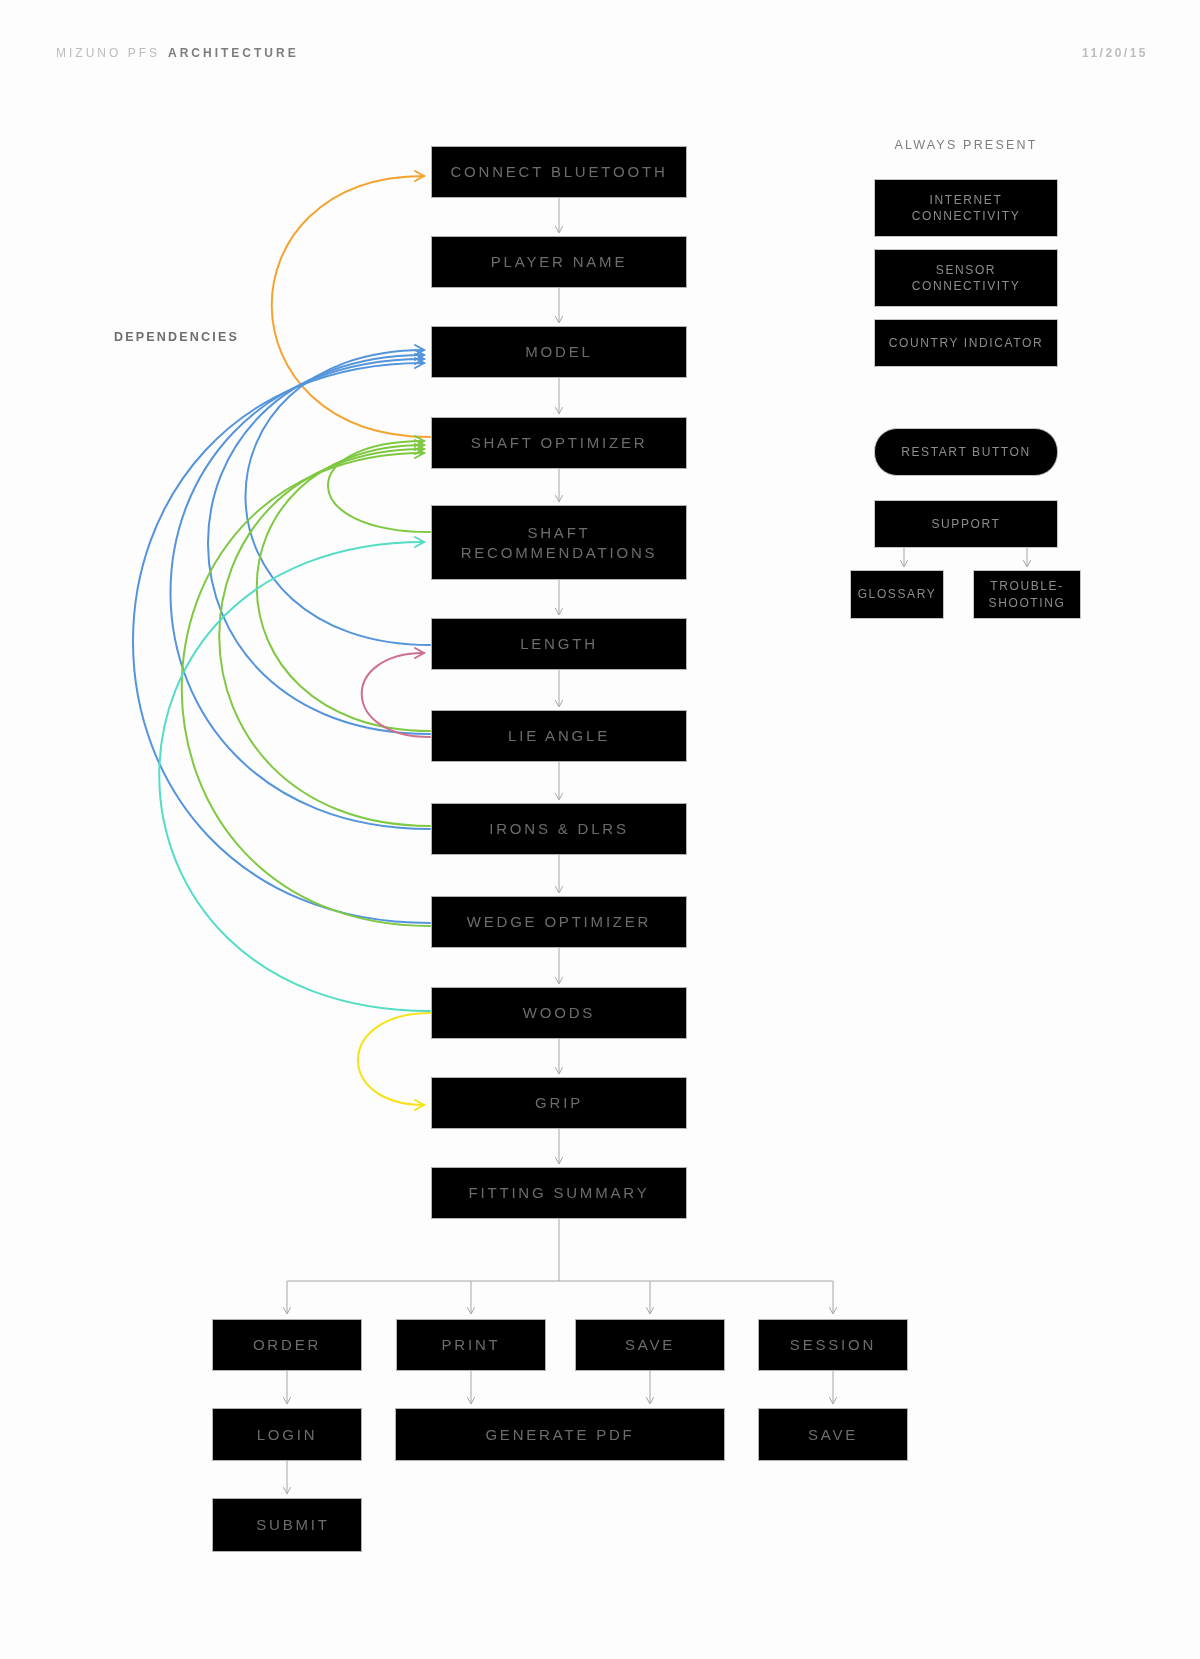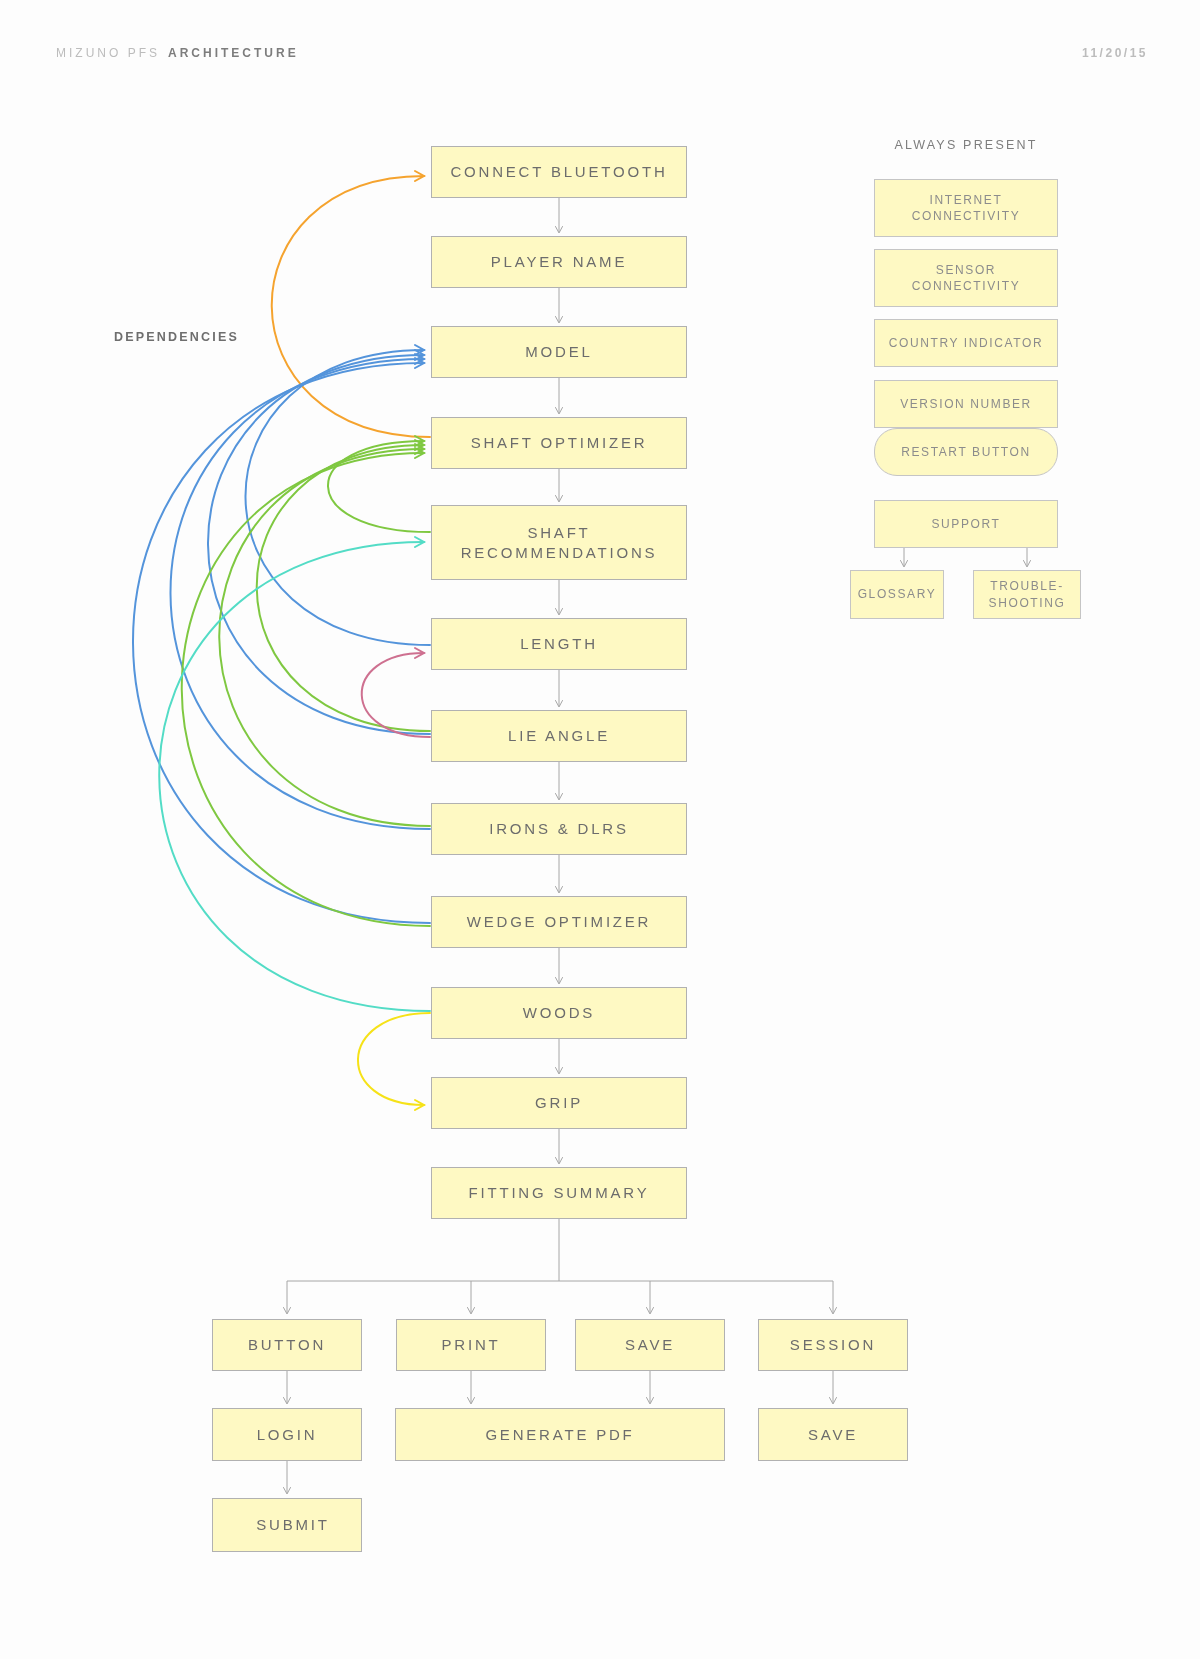--- a/index.html
+++ b/index.html
@@ -17,21 +17,21 @@
   .brand{position:absolute;left:56px;top:46px;font-size:12px;font-weight:normal;
          letter-spacing:3px;color:#bcbcbc;white-space:nowrap;}
   .doc-title{position:absolute;left:168px;top:46px;font-size:12px;font-weight:bold;
          letter-spacing:3px;color:#7d7d7d;white-space:nowrap;}
   .date{position:absolute;right:52px;top:46px;font-size:12px;font-weight:bold;
          letter-spacing:2.5px;color:#bcbcbc;white-space:nowrap;}
 
   .box{
     position:absolute;
     box-sizing:border-box;
-    background:#fef9c3;
+    background:#000000;
     display:flex;align-items:center;justify-content:center;
     text-align:center;
     white-space:pre-line;
   }
   .box.main{
     border:1px solid #b1b1b1;
     color:#6c6c6c;
     font-size:15px;letter-spacing:2.8px;line-height:1.3;
   }
   .box.side{
@@ -149,28 +149,27 @@
   <div class="box main" style="left: 431px; top: 896px; width: 256px; height: 52px;">WEDGE OPTIMIZER</div>
   <div class="box main" style="left: 431px; top: 987px; width: 256px; height: 52px;">WOODS</div>
   <div class="box main" style="left: 431px; top: 1077px; width: 256px; height: 52px;">GRIP</div>
   <div class="box main" style="left: 431px; top: 1167px; width: 256px; height: 52px;">FITTING SUMMARY</div>
 
   <div class="box side" style="left: 874px; top: 179px; width: 184px; height: 58px;">INTERNET
 CONNECTIVITY</div>
   <div class="box side" style="left: 874px; top: 249px; width: 184px; height: 58px;">SENSOR
 CONNECTIVITY</div>
   <div class="box side" style="left: 874px; top: 319px; width: 184px; height: 48px;">COUNTRY INDICATOR</div>
-  <div class="box side" style="left: 874px; top: 380px; width: 184px; height: 48px;">VERSION NUMBER</div>
   <div class="box side" style="left: 874px; top: 428px; width: 184px; height: 48px; border-radius: 23px;">RESTART BUTTON</div>
   <div class="box side" style="left: 874px; top: 500px; width: 184px; height: 48px;">SUPPORT</div>
   <div class="box side" style="left: 850px; top: 570px; width: 94px; height: 49px;">GLOSSARY</div>
   <div class="box side" style="left: 973px; top: 570px; width: 108px; height: 49px;">TROUBLE-
 SHOOTING</div>
 
-  <div class="box main" style="left: 212px; top: 1319px; width: 150px; height: 52px;">BUTTON</div>
+  <div class="box main" style="left: 212px; top: 1319px; width: 150px; height: 52px;">ORDER</div>
   <div class="box main" style="left: 396px; top: 1319px; width: 150px; height: 52px;">PRINT</div>
   <div class="box main" style="left: 575px; top: 1319px; width: 150px; height: 52px;">SAVE</div>
   <div class="box main" style="left: 758px; top: 1319px; width: 150px; height: 52px;">SESSION</div>
   <div class="box main" style="left: 212px; top: 1408px; width: 150px; height: 53px;">LOGIN</div>
   <div class="box main" style="left: 395px; top: 1408px; width: 330px; height: 53px;">GENERATE PDF</div>
   <div class="box main" style="left: 758px; top: 1408px; width: 150px; height: 53px;">SAVE</div>
   <div class="box main" style="left: 212px; top: 1498px; width: 150px; height: 54px; padding-left: 12px;">SUBMIT</div>
 
 </div>
 

